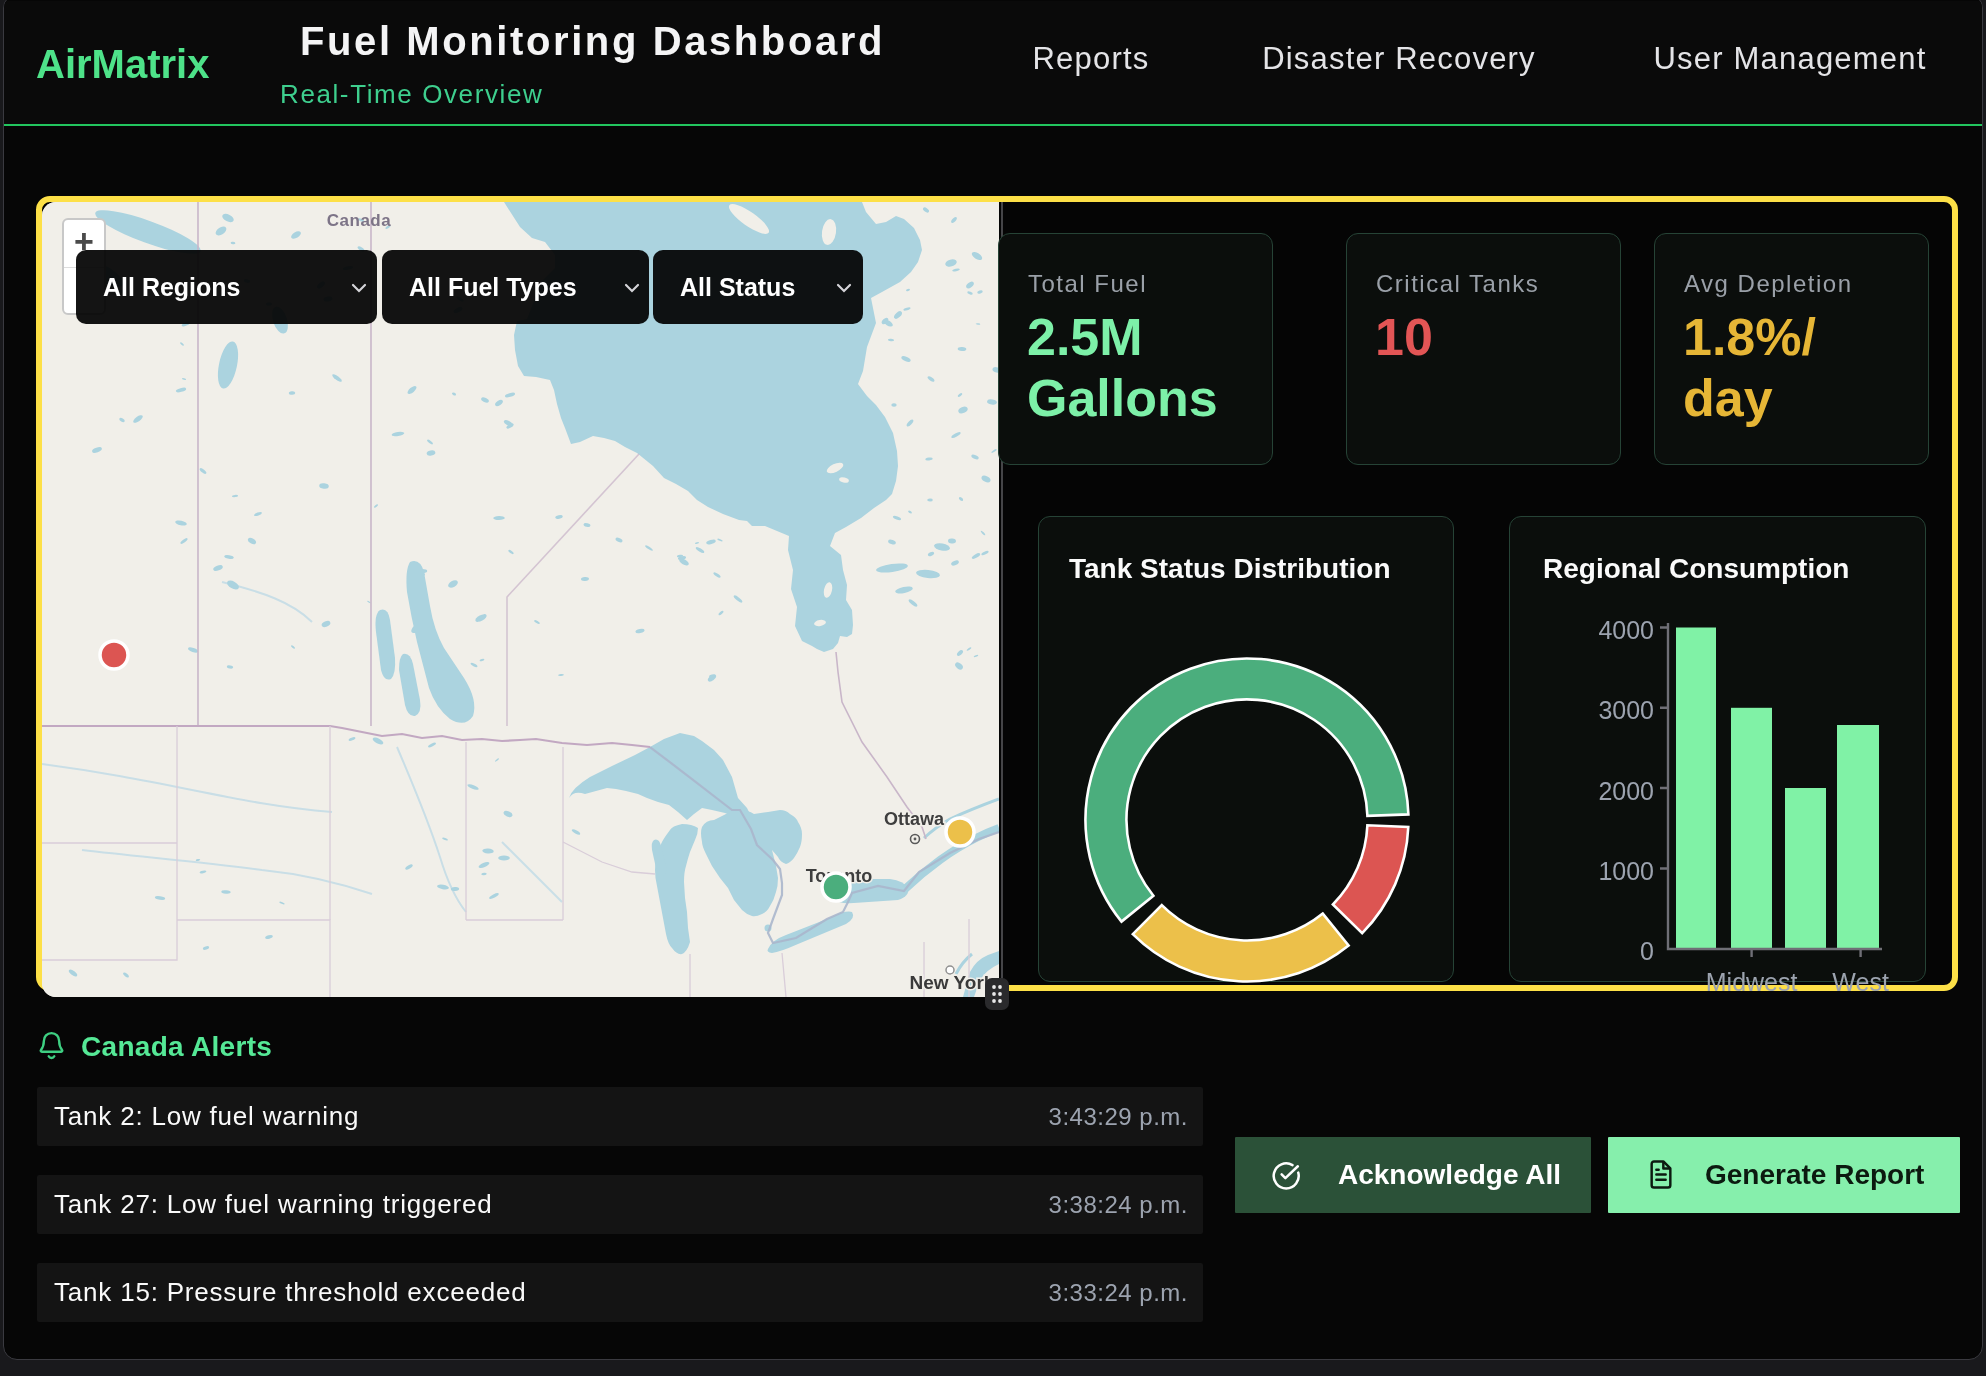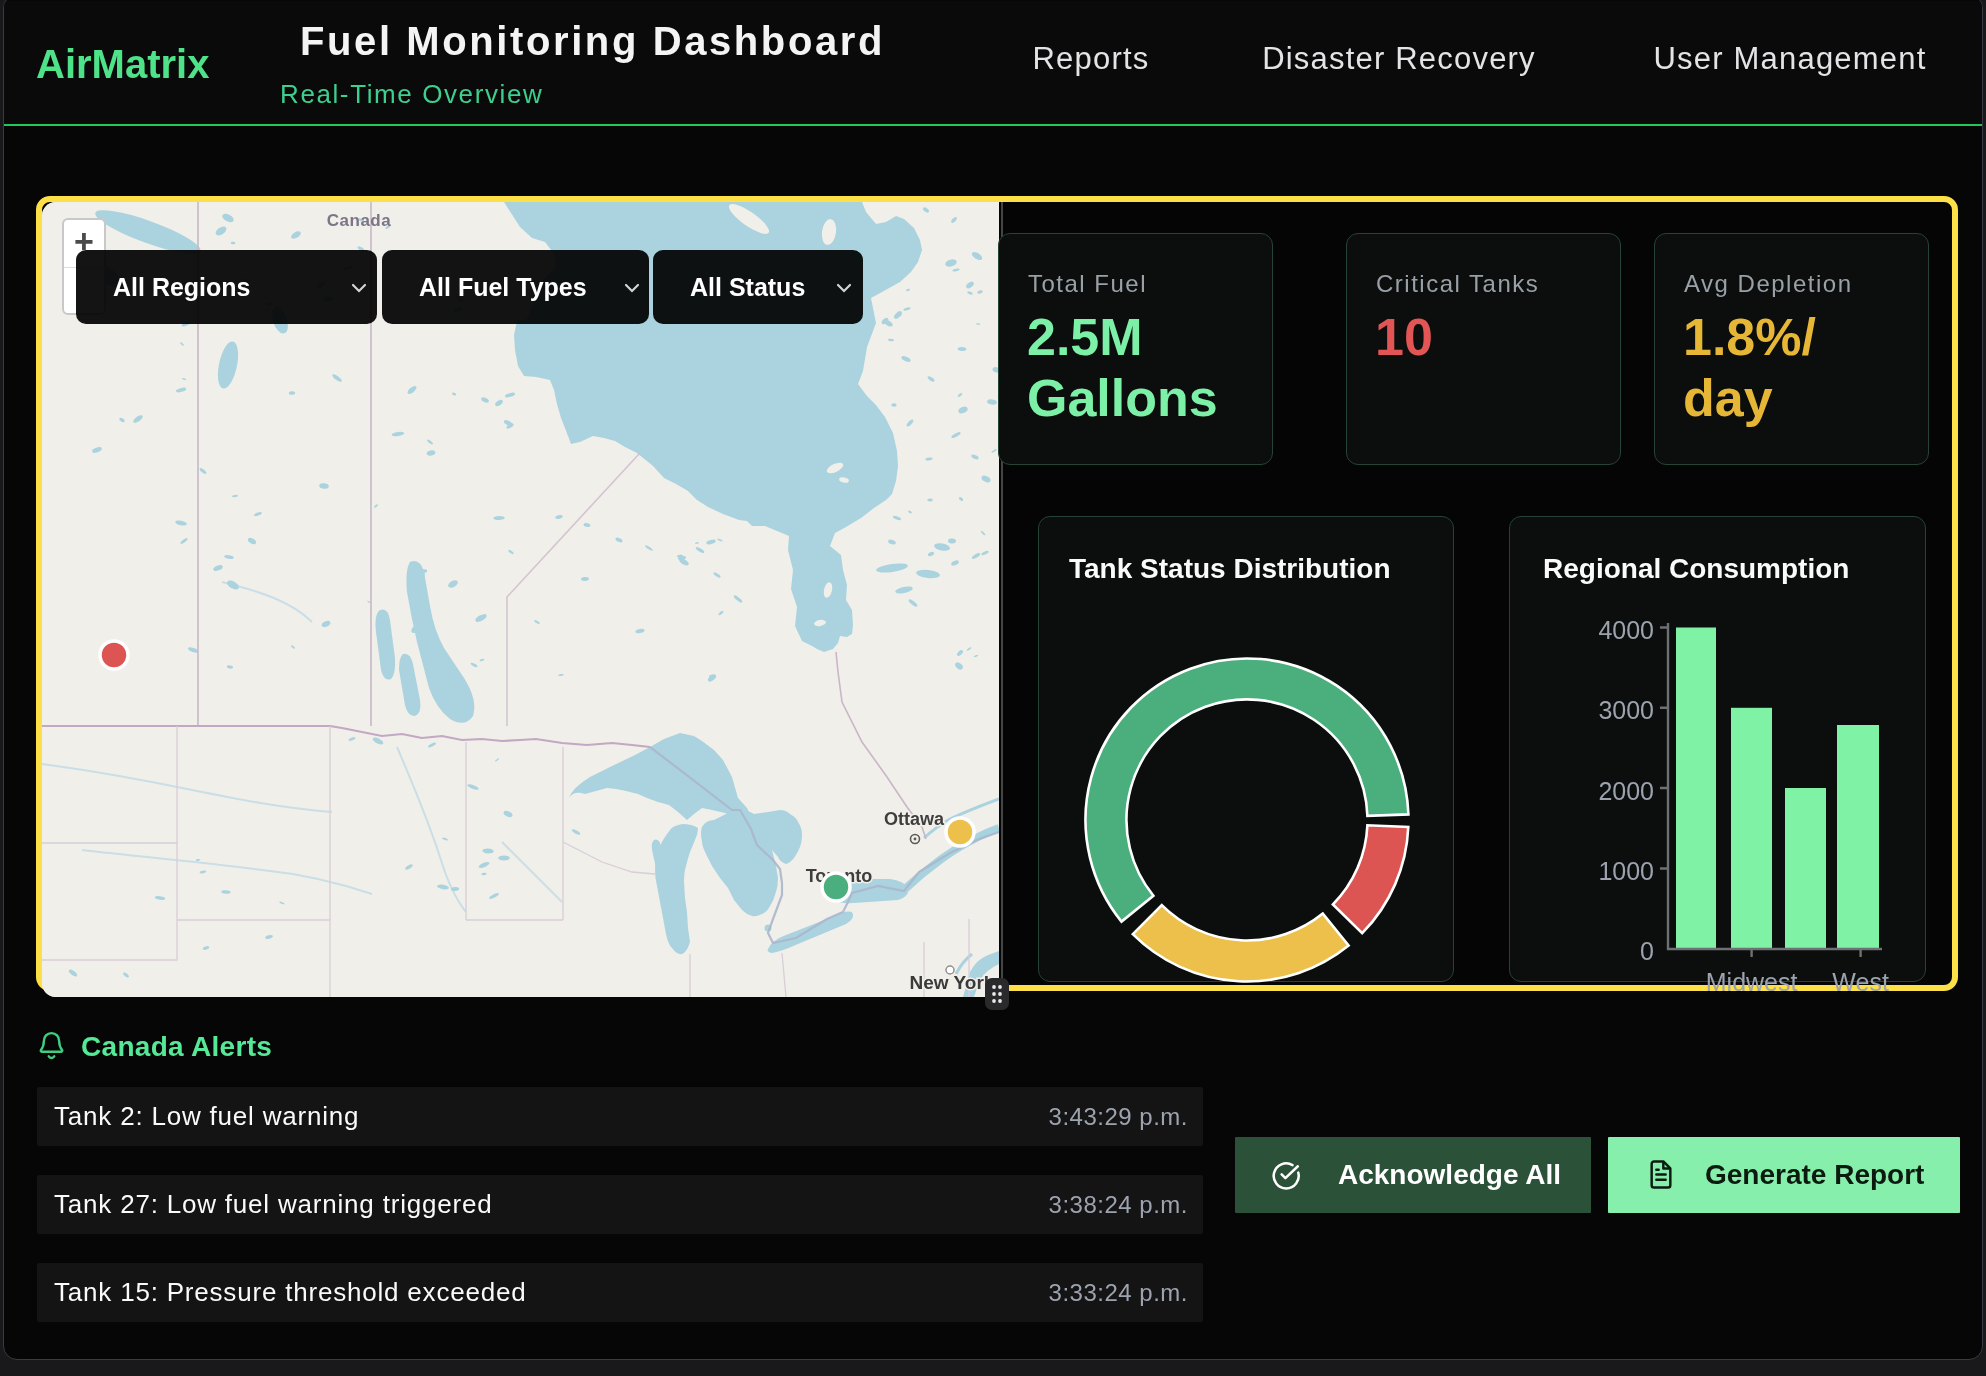--- a/index.html
+++ b/index.html
@@ -16,21 +16,21 @@
 .nav { position:absolute; top:40px; font-size:31px; letter-spacing:1.2px; color:#e4e4e7; transform:translateX(-50%); white-space:nowrap; }
 
 #cont { position:absolute; left:32px; top:201px; width:1922px; height:795px;
   border:6px solid #fde047; border-radius:14px; background:#050505; }
 
 #map { position:absolute; left:0px; top:0px; width:957px; height:795px;
   border-radius:14px 0 0 14px; overflow:hidden; background:#f1efe9; }
 #divider { position:absolute; left:959px; top:0; width:2px; height:795px; background:#454548; }
 
 .dd { position:absolute; background:rgba(2,2,2,0.93); border-radius:10px; height:74px;
-  color:#fff; font-size:25px; font-weight:600; line-height:74px; padding-left:37px; }
+  color:#fff; font-size:25px; font-weight:600; line-height:74px; padding-left:27px; }
 .chev { position:absolute; top:29px; width:18px; height:18px; }
 
 #zoomctl { position:absolute; left:20px; top:16px; width:44px; height:97px; background:#fff;
   border:2px solid #c8c8c8; border-radius:6px; }
 #zoomctl .sep { position:absolute; left:0; top:47px; width:40px; height:1px; background:#ddd; }
 #plus { position:absolute; left:0; top:2px; width:40px; text-align:center; font-size:34px; font-weight:bold; color:#4a4a4a; }
 
 .card { position:absolute; background:#0b0e0c; border:1px solid #264336; border-radius:12px; }
 .slabel { position:absolute; left:29px; top:36px; font-size:24px; color:#9aa0a8; letter-spacing:1.5px; }
 .sval { position:absolute; left:28px; top:73px; font-size:52px; font-weight:bold; line-height:61px; }

